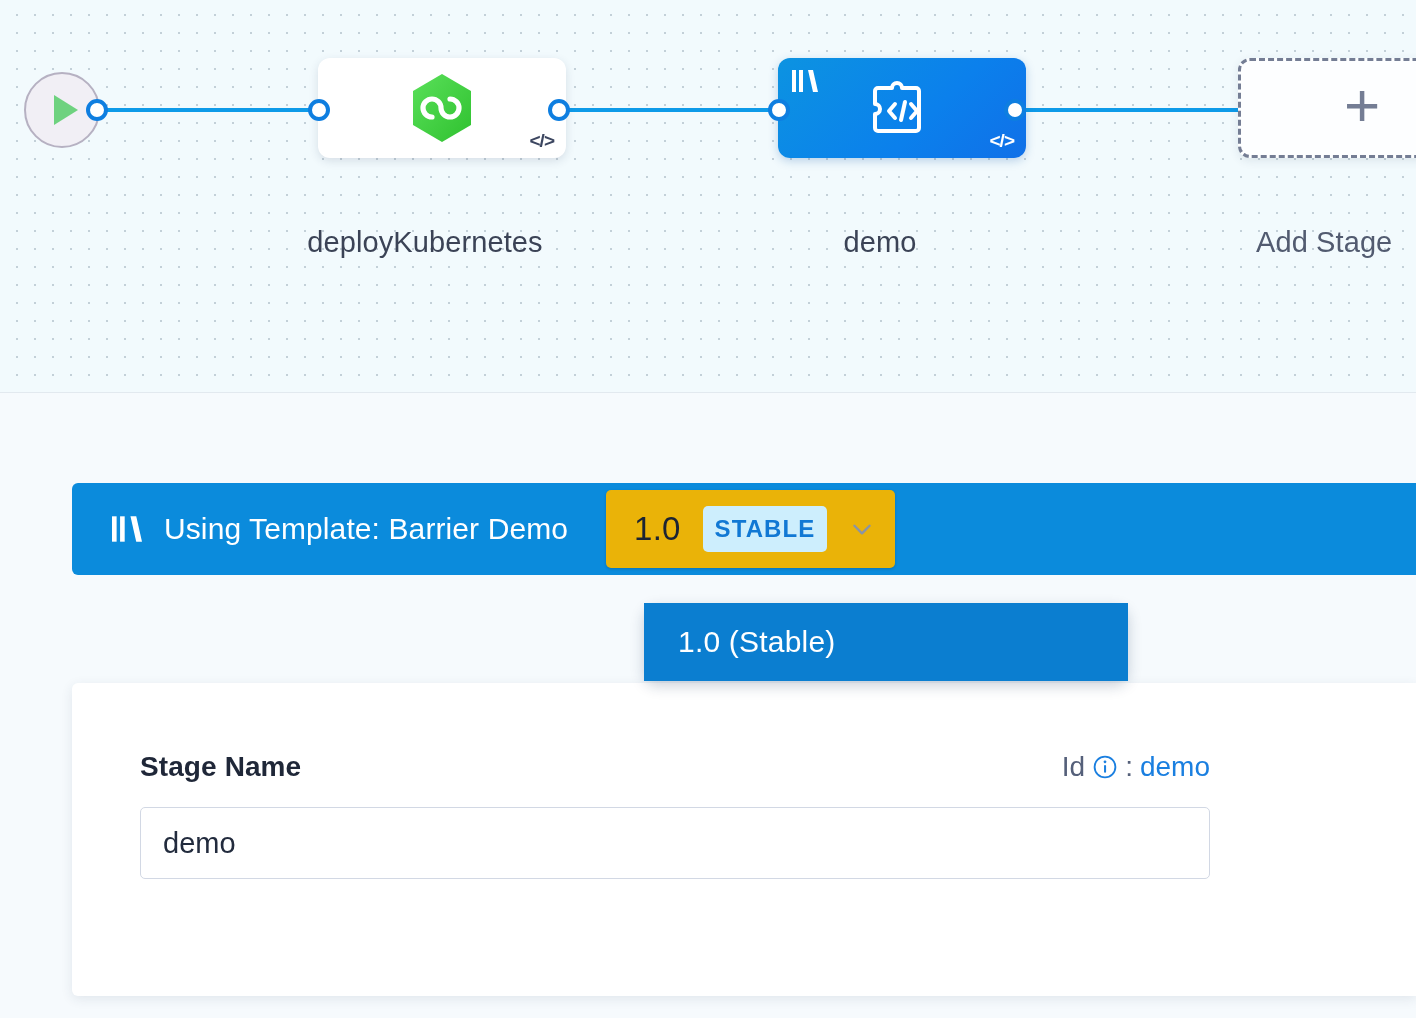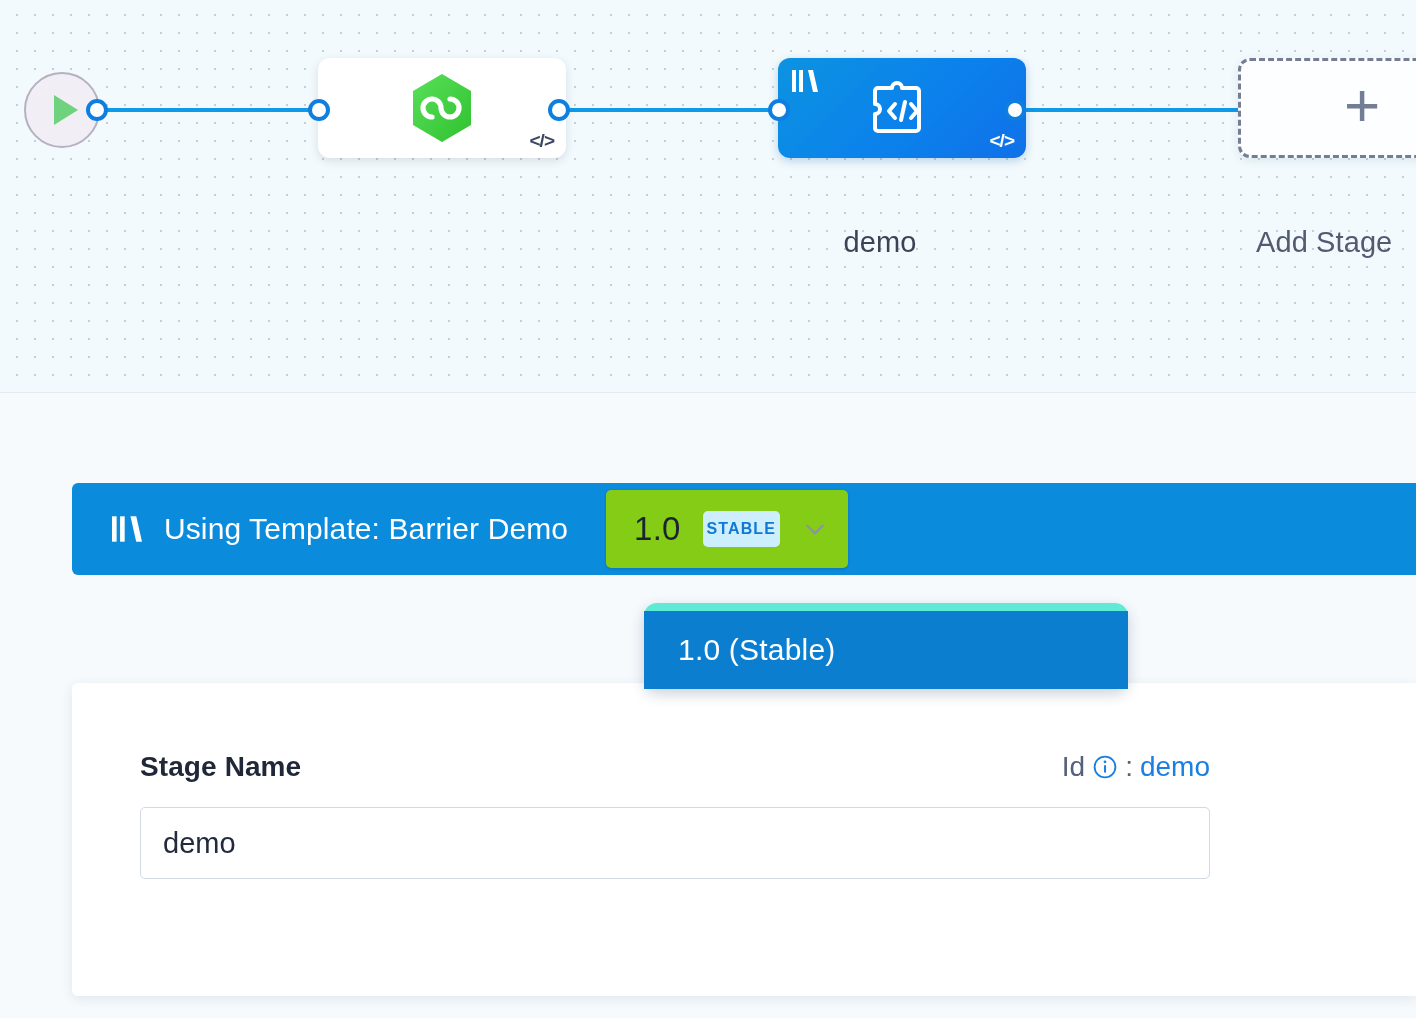--- a/index.html
+++ b/index.html
@@ -165,58 +165,58 @@
   #banner-text {
     font-size: 30px;
     color: #ffffff;
     white-space: nowrap;
     letter-spacing: 0.1px;
   }
 
   
   #version-selector {
     position: relative;
-    background: #84cc16;
+    background: #eab308;
     border-radius: 5px;
     height: 78px;
     padding: 0 20px 0 28px;
     display: flex;
     align-items: center;
     gap: 22px;
     margin-left: 16px;
     box-shadow: 0 1px 3px rgba(0,0,0,0.18);
   }
   #version-number {
     font-size: 33px;
     color: #1c2433;
     letter-spacing: 0.2px;
   }
   #version-badge {
     background: #cdeefd;
     color: #1178d4;
-    font-size: 16px;
+    font-size: 24px;
     font-weight: 700;
     letter-spacing: 1.1px;
-    padding: 9px 4px;
+    padding: 9px 12px;
     border-radius: 5px;
   }
   #version-chevron {
     width: 26px; height: 26px;
     color: #8a94a6;
   }
 
   
   #version-dropdown {
     position: absolute;
     left: 644px; top: 210px;
     width: 484px;
     background: #5eead4;
     border-radius: 13px;
     box-shadow: 0 5px 14px rgba(25,45,80,0.22);
-    padding-top: 8px;
+    padding-top: 0;
     z-index: 30;
   }
   #version-dropdown .opt {
     height: 78px;
     background: #0b7ed0;
     color: #ffffff;
     font-size: 30px;
     display: flex;
     align-items: center;
     padding-left: 34px;
@@ -295,20 +295,21 @@
         <linearGradient id="hexg" x1="0" y1="0" x2="1" y2="1">
           <stop offset="0%" stop-color="#5ae05a"></stop>
           <stop offset="100%" stop-color="#2fc12f"></stop>
         </linearGradient>
       </defs>
       <path d="M32 1 L61 18 L61 52 L32 69 L3 52 L3 18 Z" fill="url(#hexg)"></path>
       <path d="M22 44 a9 9 0 1 1 9-9 a9 9 0 1 0 9-9" fill="none" stroke="#ffffff" stroke-width="5.2" stroke-linecap="round"></path>
     </svg>
     <div class="node-code-badge">&lt;/&gt;</div>
   </div>
+  <div class="node-label" id="label-deploy-kubernetes">deployKubernetes</div>
 
   <div class="stage-node" id="node-demo">
     <svg class="tmpl-glyph" viewBox="0 0 26 22">
       <rect x="0" y="0" width="4" height="22" fill="#ffffff"></rect>
       <rect x="7" y="0" width="4" height="22" fill="#ffffff"></rect>
       <path d="M16 0 L21 0 L26 22 L21 22 Z" fill="#ffffff"></path>
     </svg>
     <svg class="puzzle-code" viewBox="0 0 68 68">
       <path d="M10 14 h14 a5 5 0 0 1 10 0 h14 a3 3 0 0 1 3 3 v37 a3 3 0 0 1 -3 3 h-38 a3 3 0 0 1 -3 -3 v-14 a5 5 0 0 0 0 -10 v-13 a3 3 0 0 1 3 -3 z" fill="none" stroke="#ffffff" stroke-width="4" stroke-linejoin="round"></path>
       <path d="M27 30 L21 37 L27 44" fill="none" stroke="#ffffff" stroke-width="4" stroke-linecap="round" stroke-linejoin="round"></path>

